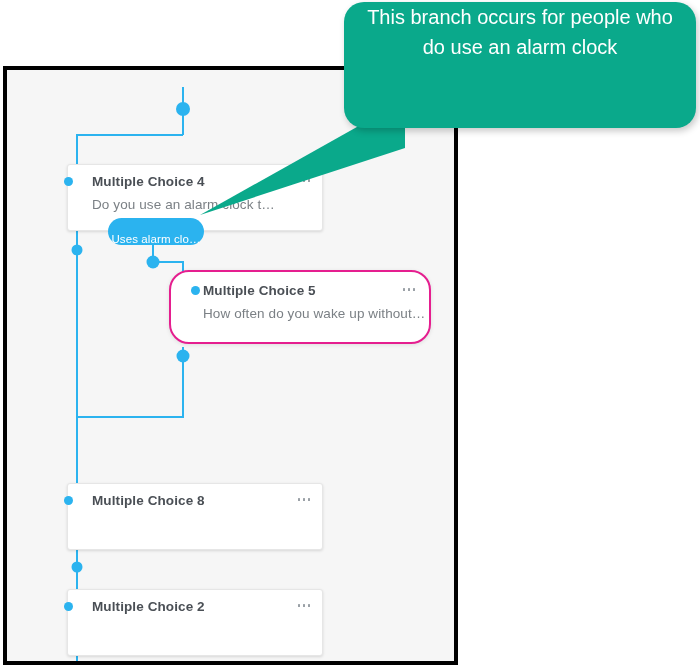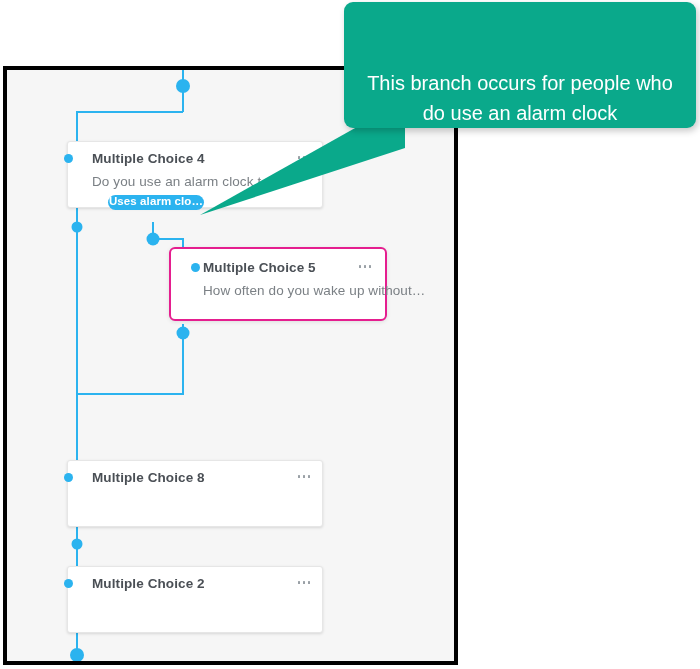--- a/index.html
+++ b/index.html
@@ -10,21 +10,21 @@
   }
 
   
   #canvas-frame{
     position:absolute;left:3px;top:66px;width:455px;height:599px;
     border:4px solid #000000;
     background:#f6f6f6;
     box-sizing:border-box;
     overflow:hidden;
   }
-  #flow-surface{position:absolute;inset:0;}
+  #flow-surface{position:absolute;inset:0;margin-top:23px;}
 
   
   #connectors{position:absolute;left:0;top:0;width:447px;height:591px;overflow:visible;}
 
   
   .card{
     position:absolute;
     background:#ffffff;
     border:1px solid #e6e6e6;
     border-radius:3px;
@@ -54,37 +54,36 @@
     position:absolute;width:9px;height:9px;border-radius:50%;
     background:#2bb3ef;
   }
 
   
   .kebab{position:absolute;display:flex;gap:2.5px;align-items:center;}
   .kebab i{display:block;width:2.5px;height:2.5px;background:#9aa0a6;border-radius:.5px;}
 
   
   .branch-pill{
-    position:absolute;left:104px;top:195px;width:96px;height:15px;
+    position:absolute;left:104px;top:195px;width:96px;height:27px;
     background:#2bb3ef;border-radius:14px;
-    display:flex;align-items:flex-start;justify-content:center;
+    display:flex;align-items:flex-end;justify-content:center;
     box-sizing:border-box;
-    font-weight:bold;
   }
   .branch-pill span{
     font-size:11.5px;color:#ffffff;white-space:nowrap;letter-spacing:.1px;
   }
 
   
   #callout{
     position:absolute;left:344px;top:2px;width:352px;height:126px;
-    background:#0aa98b;border-radius:9px;
+    background:#0aa98b;border-radius:20px;
     box-shadow:2px 3px 7px rgba(0,0,0,.22);
     box-sizing:border-box;
-    display:flex;align-items:flex-end;justify-content:center;
+    display:flex;align-items:flex-start;justify-content:center;
     z-index:40;
   }
   #callout-text{
     font-size:20px;line-height:30px;color:#ffffff;text-align:center;
     padding:0 14px;
   }
   #callout-tail{
     position:absolute;left:190px;top:100px;width:220px;height:120px;
     z-index:39;pointer-events:none;
   }
@@ -136,21 +135,21 @@
         <i></i>
           <i></i>
           <i></i>
       </div>
     </div>
 
     <div class="branch-pill" style="left:101px;top:125px;">
       <span>Uses alarm clo…</span>
     </div>
 
-    <div class="card selected" style="left:162px;top:177px;width:218px;height:74px;">
+    <div class="card selected" style="left:162px;top:177px;width:262px;height:74px;border-radius:20px;">
       <span class="node-dot" style="left:20px;top:14px;"></span>
       <div class="card-title">Multiple Choice 5</div>
       <div class="card-sub">How often do you wake up without…</div>
       <div class="kebab" style="right:14px;top:16px;">
         <i></i>
           <i></i>
           <i></i>
       </div>
     </div>
 

